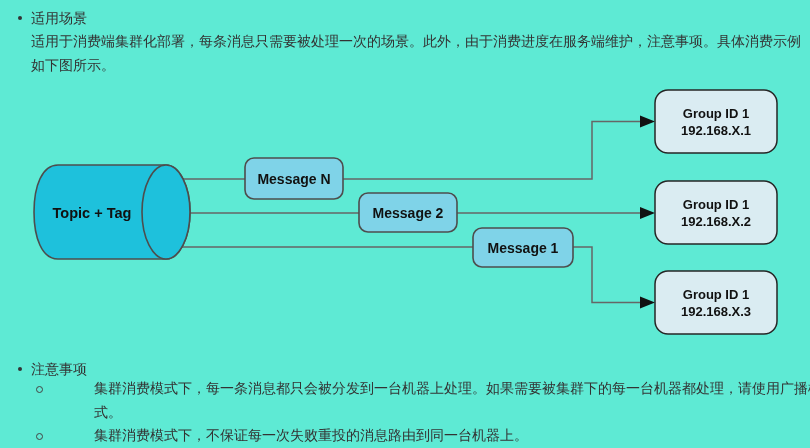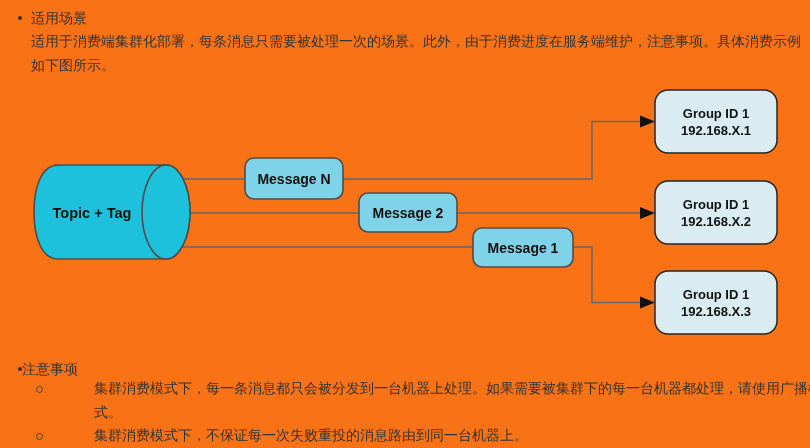--- a/index.html
+++ b/index.html
@@ -1,19 +1,19 @@
 <!DOCTYPE html>
 <html><head>
 <meta charset="utf-8">
 <style>
   html,body{margin:0;padding:0;background:#ffffff;}
   .page{
     position:relative;
     width:810px;height:448px;
-    background:#f97316;
+    background:#5eead4;
     font-family:"Liberation Sans","DejaVu Sans",sans-serif;
     color:#333333;
     overflow:hidden;
   }
   .abs{position:absolute;}
   .cn{font-size:14px;line-height:24px;color:#333333;}
   .bullet-title{font-size:14px;line-height:18px;color:#333333;}
   .dot{
     width:4px;height:4px;border-radius:50%;
     background:#333333;
@@ -76,21 +76,21 @@
       <text x="716" y="146" text-anchor="middle" font-size="13">192.168.X.2</text>
     </g>
     <g>
       <rect x="655" y="191" width="122" height="63" rx="13" fill="#DAECF2" stroke="#262626" stroke-width="1.5"></rect>
       <text x="716" y="219" text-anchor="middle" font-size="13">Group ID 1</text>
       <text x="716" y="236" text-anchor="middle" font-size="13">192.168.X.3</text>
     </g>
   </svg>
 
   <span class="abs dot" style="left:18px;top:367px;"></span>
-  <div class="abs bullet-title" style="left:22px;top:360px;">注意事项</div>
+  <div class="abs bullet-title" style="left:31px;top:360px;">注意事项</div>
 
   <span class="abs circle" style="left:36px;top:386px;"></span>
   <div class="abs cn sub" style="left:50px;top:376px;">集群消费模式下，每一条消息都只会被分发到一台机器上处理。如果需要被集群下的每一台机器都处理，请使用广播模式。</div>
 
   <span class="abs circle" style="left:36px;top:433px;"></span>
   <div class="abs cn sub" style="left:50px;top:423px;">集群消费模式下，不保证每一次失败重投的消息路由到同一台机器上。</div>
 
 </div>
 
 </body></html>

